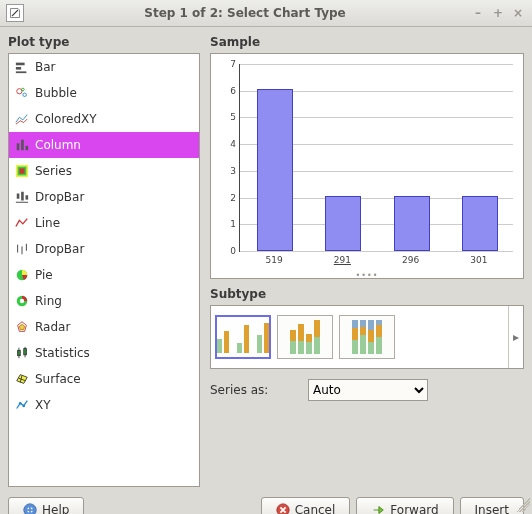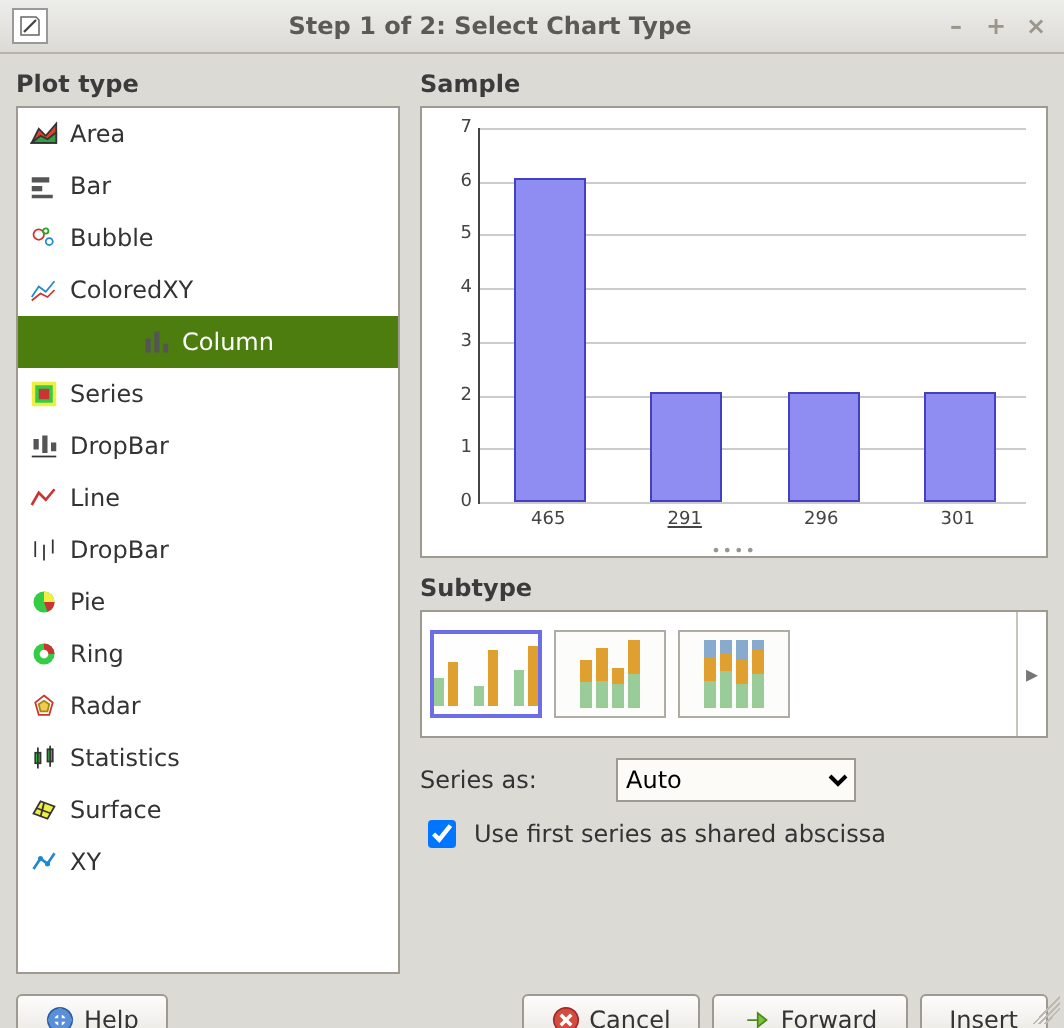--- a/index.html
+++ b/index.html
@@ -42,21 +42,21 @@
   .listbox{
     background:#fff;border:1px solid #9e9a91;
     height:432px;overflow:auto;
   }
   .listitem{
     display:flex;align-items:center;gap:6px;
     padding:2px 6px;height:22px;
     cursor:default;
   }
   .listitem.selected{
-    background:#4d7c0f;color:#fff;justify-content:center;
+    background:#d946ef;color:#fff;
   }
   .icon{width:14px;height:14px;flex:0 0 14px;}
   
   .sample-box{
     background:#fff;border:1px solid #9e9a91;
     height:224px;position:relative;
   }
   .chart-area{
     position:absolute;left:28px;right:10px;top:10px;bottom:26px;
     border-left:1px solid #444;border-bottom:1px solid #444;
@@ -130,27 +130,20 @@
   <div class="winbtn">–</div>
   <div class="winbtn">+</div>
   <div class="winbtn">×</div>
 </div>
 
 <div class="content">
 
   <div class="left">
     <div class="section-title">Plot type</div>
     <div class="listbox" id="plot-list">
-        <div class="listitem">
-          <span class="icon"><svg viewBox="0 0 16 16">
-              <polygon points="1,13 5,5 9,9 15,2 15,13" fill="#e04030" stroke="#333"></polygon>
-              <polygon points="1,13 6,9 10,11 15,7 15,13" fill="#30a040" stroke="#333"></polygon>
-            </svg></span>
-          <span>Area</span>
-        </div>
         <div class="listitem">
           <span class="icon"><svg viewBox="0 0 16 16">
               <rect x="1" y="3" width="10" height="3" fill="#555"></rect>
               <rect x="1" y="8" width="6" height="3" fill="#555"></rect>
               <rect x="1" y="13" width="12" height="2" fill="#555"></rect>
             </svg></span>
           <span>Bar</span>
         </div>
         <div class="listitem">
           <span class="icon"><svg viewBox="0 0 16 16">
@@ -271,21 +264,21 @@
           <div class="ytick" style="top: 57.1429%;">3</div>
           <div class="gridline" style="top: 42.8571%;"></div>
           <div class="ytick" style="top: 42.8571%;">4</div>
           <div class="gridline" style="top: 28.5714%;"></div>
           <div class="ytick" style="top: 28.5714%;">5</div>
           <div class="gridline" style="top: 14.2857%;"></div>
           <div class="ytick" style="top: 14.2857%;">6</div>
           <div class="gridline" style="top: 0%;"></div>
           <div class="ytick" style="top: 0%;">7</div>
           <div class="bar" style="left: calc(12.5% - 17px); height: 85.7143%;"></div>
-          <div class="xtick" style="left: 12.5%;">465</div>
+          <div class="xtick" style="left: 12.5%;">519</div>
           <div class="bar" style="left: calc(37.5% - 17px); height: 28.5714%;"></div>
           <div class="xtick" style="left: 37.5%; text-decoration: underline;">291</div>
           <div class="bar" style="left: calc(62.5% - 17px); height: 28.5714%;"></div>
           <div class="xtick" style="left: 62.5%;">296</div>
           <div class="bar" style="left: calc(87.5% - 17px); height: 28.5714%;"></div>
           <div class="xtick" style="left: 87.5%;">301</div>
         </div>
       <div class="overflow-dots">••••</div>
     </div>
 
@@ -316,24 +309,20 @@
       <div class="scroll-right">▸</div>
     </div>
 
     <div class="form-row">
       <div class="form-label">Series as:</div>
       <select class="combo">
         <option>Auto</option>
       </select>
     </div>
 
-    <div class="checkbox-row">
-      <input type="checkbox" id="cb1" checked="" style="">
-      <label for="cb1">Use first series as shared abscissa</label>
-    </div>
   </div>
 </div>
 
 <div class="footer">
   <button class="btn">
     <svg width="14" height="14" viewBox="0 0 16 16">
         <circle cx="8" cy="8" r="7" fill="#5b8fd6" stroke="#2a5ca0"></circle>
         <circle cx="8" cy="8" r="3.2" fill="#fff"></circle>
         <rect x="7" y="1" width="2" height="14" fill="#5b8fd6"></rect>
         <rect x="1" y="7" width="14" height="2" fill="#5b8fd6"></rect>

